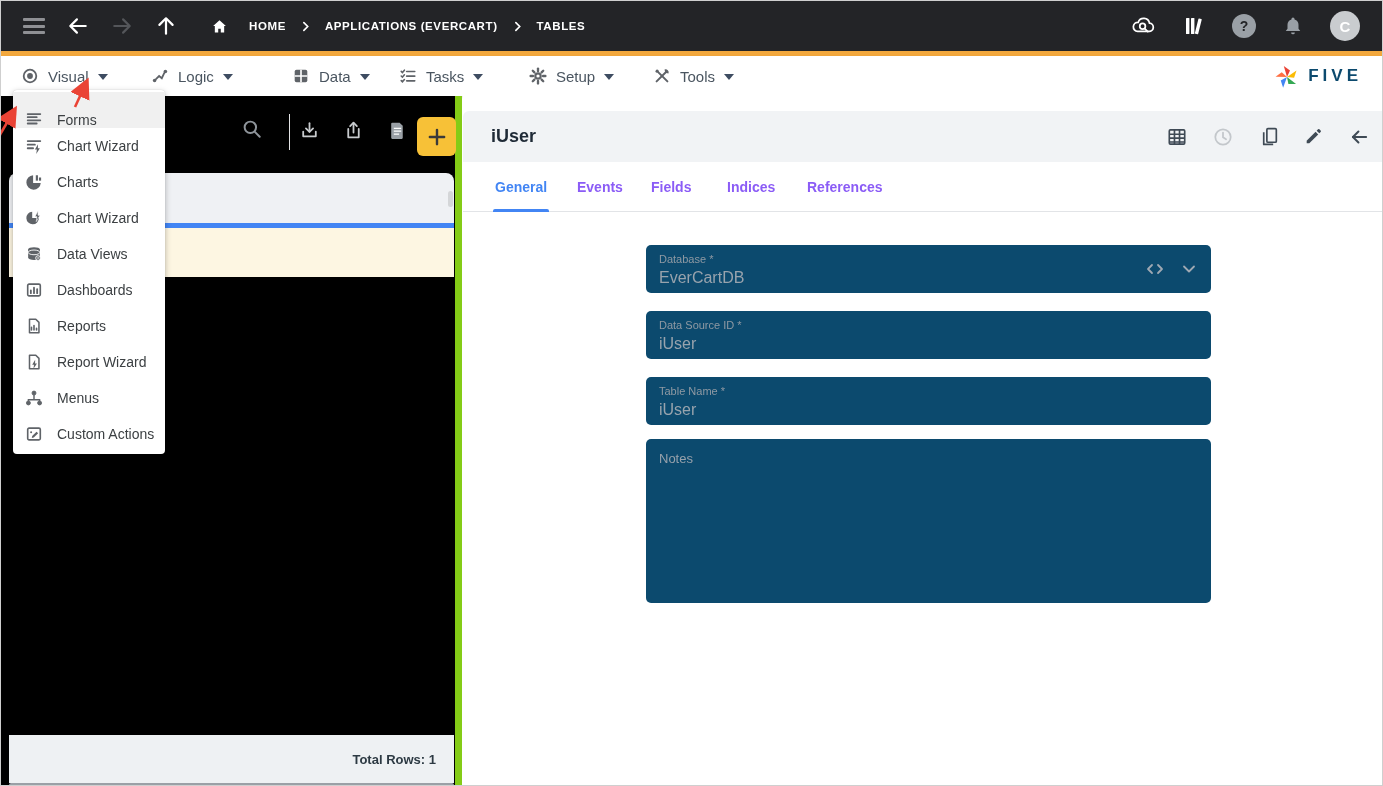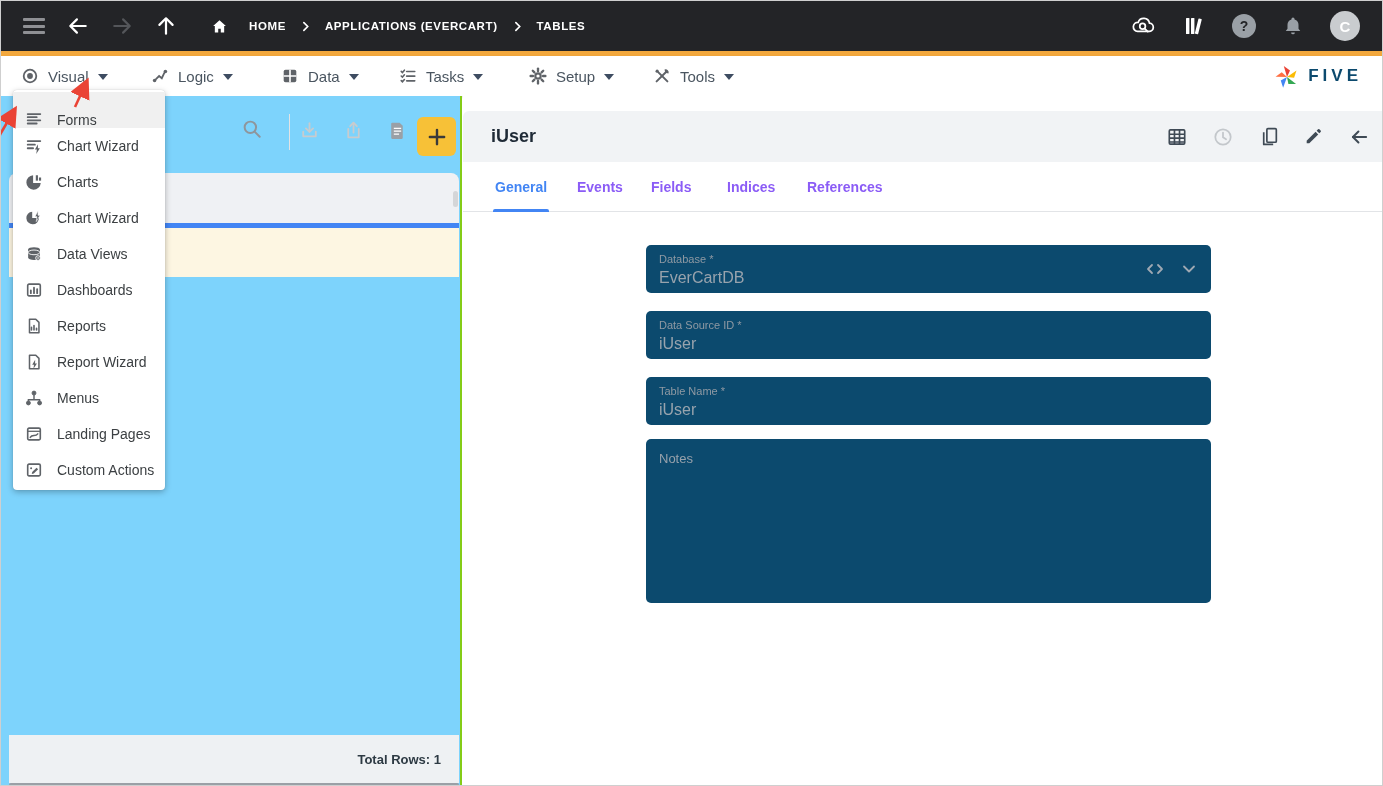--- a/index.html
+++ b/index.html
@@ -21,21 +21,21 @@
 
   
   .menubar { position:absolute; left:0; top:55px; width:100%; height:40px; background:#fff; box-shadow:0 1px 3px rgba(0,0,0,.10); }
   .menu-item { position:absolute; top:0; height:40px; display:flex; align-items:center; gap:9px; cursor:pointer; color:#4a5560; }
   .menu-item .mi-label { font-size:15px; font-weight:500; }
   .caret { width:0; height:0; border-left:5px solid transparent; border-right:5px solid transparent; border-top:6px solid #3e4c61; margin-top:2px; }
   .brand { position:absolute; right:20px; top:0; height:40px; display:flex; align-items:center; gap:7px; }
   .brand-text { font-size:17px; font-weight:bold; letter-spacing:4px; color:#0c4a6e; }
 
   
-  .left-panel { position:absolute; left:0; top:95px; width:461px; bottom:0; background:#7dd3fc; border-right:2px solid #84cc16; }
+  .left-panel { position:absolute; left:0; top:95px; width:461px; bottom:0; background:#000000; border-right:7px solid #84cc16; }
   .lp-toolbar-icon { position:absolute; color:#8f959b; }
   .lp-divider { position:absolute; left:288px; top:18px; width:1px; height:36px; background:#e2e3e5; }
   .add-btn { position:absolute; left:416px; top:21px; width:39px; height:39px; background:#f7c137; border:none; border-radius:6px; color:#333; cursor:pointer; display:flex; align-items:center; justify-content:center; }
   .list-header { position:absolute; left:8px; right:1px; top:77px; height:50px; background:#eff1f4; border-radius:8px 8px 0 0; }
   .v-thumb { position:absolute; right:2px; top:95px; width:5px; height:16px; background:#d4d6d8; border-radius:3px; }
   .sel-line { position:absolute; left:8px; right:1px; top:127px; height:5px; background:#4285f4; }
   .sel-row { position:absolute; left:8px; right:1px; top:132px; height:49px; background:#fdf6e2; cursor:pointer; }
   .list-footer { position:absolute; left:8px; right:1px; top:639px; height:48px; background:#eef1f3; display:flex; align-items:center; justify-content:flex-end; padding-right:18px; font-size:13px; font-weight:bold; color:#2d3a43; }
   .h-scroll { position:absolute; left:8px; right:1px; top:687px; height:5px; background:#9aa0a6; border-radius:2px; }
 
@@ -154,21 +154,21 @@
       <span class="dd-icon">
         <svg width="20" height="20" viewBox="0 0 20 20" fill="none" stroke="currentColor" stroke-width="2" stroke-linecap="round">
             <circle cx="4" cy="15" r="2" fill="currentColor" stroke="none"></circle>
             <circle cx="16" cy="5" r="2" fill="currentColor" stroke="none"></circle>
             <path d="M5.5 13.5 L9 10 l3 2.5 L14.8 6.5"></path>
           </svg>
       </span>
       <span class="mi-label">Logic</span>
       <span class="caret"></span>
     </div>
-    <div class="menu-item" style="left:280px">
+    <div class="menu-item" style="left:291px">
       <span class="dd-icon">
         <svg width="20" height="20" viewBox="0 0 20 20">
             <rect x="3" y="3" width="14" height="14" rx="2" fill="currentColor"></rect>
             <path d="M10 3 v14 M3 10 h14" stroke="#fff" stroke-width="1.8"></path>
           </svg>
       </span>
       <span class="mi-label">Data</span>
       <span class="caret"></span>
     </div>
     <div class="menu-item" style="left:398px">
@@ -433,30 +433,20 @@
             <circle cx="16.2" cy="15.5" r="2.2"></circle>
             <path d="M10 6.5 v4 M3.8 13.5 v-1.5 h12.4 v1.5 M10 10.5 v1.5" fill="none" stroke-width="1.6"></path>
           </svg>
       </span>
       <span class="dd-label">Menus</span>
     </div>
     <div class="dd-item">
       <span class="dd-icon">
         <svg width="18" height="18" viewBox="0 0 20 20" fill="none" stroke="currentColor">
             <rect x="3" y="3.5" width="14" height="13" rx="1.5" stroke-width="1.8"></rect>
-            <path d="M3 7 h14" stroke-width="1.4"></path>
-            <path d="M5.8 13.8 C8 9.5 11.5 13.5 14.2 9.8" stroke-width="1.6" stroke-linecap="round"></path>
-          </svg>
-      </span>
-      <span class="dd-label">Landing Pages</span>
-    </div>
-    <div class="dd-item">
-      <span class="dd-icon">
-        <svg width="18" height="18" viewBox="0 0 20 20" fill="none" stroke="currentColor">
-            <rect x="3" y="3.5" width="14" height="13" rx="1.5" stroke-width="1.8"></rect>
             <path d="M7.5 14.5 l.5-2.3 4.8-4.8 1.8 1.8 -4.8 4.8 Z" fill="currentColor" stroke="none"></path>
             <circle cx="6.8" cy="8" r="1.1" fill="currentColor" stroke="none"></circle>
           </svg>
       </span>
       <span class="dd-label">Custom Actions</span>
     </div>
   </div>
 
   <svg class="annotations">
     <defs>

